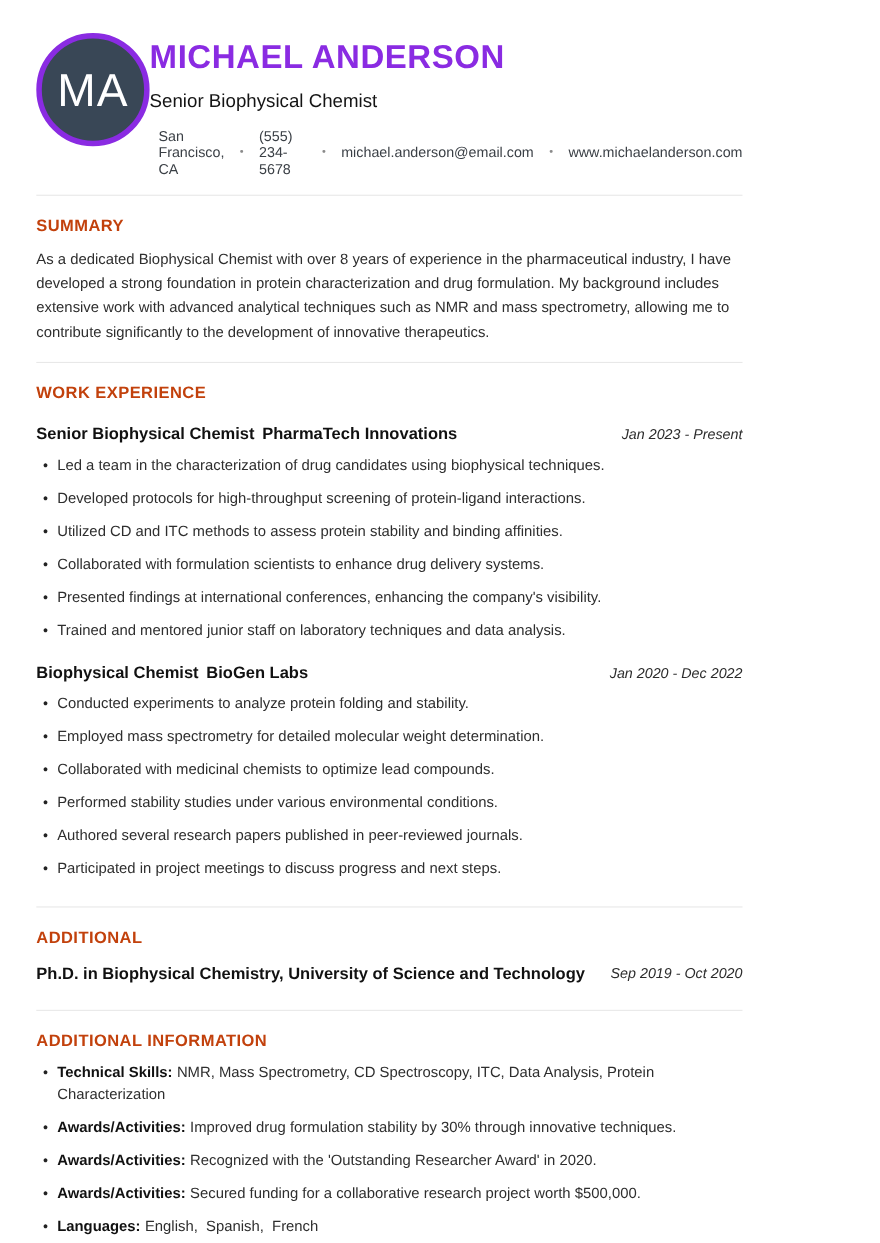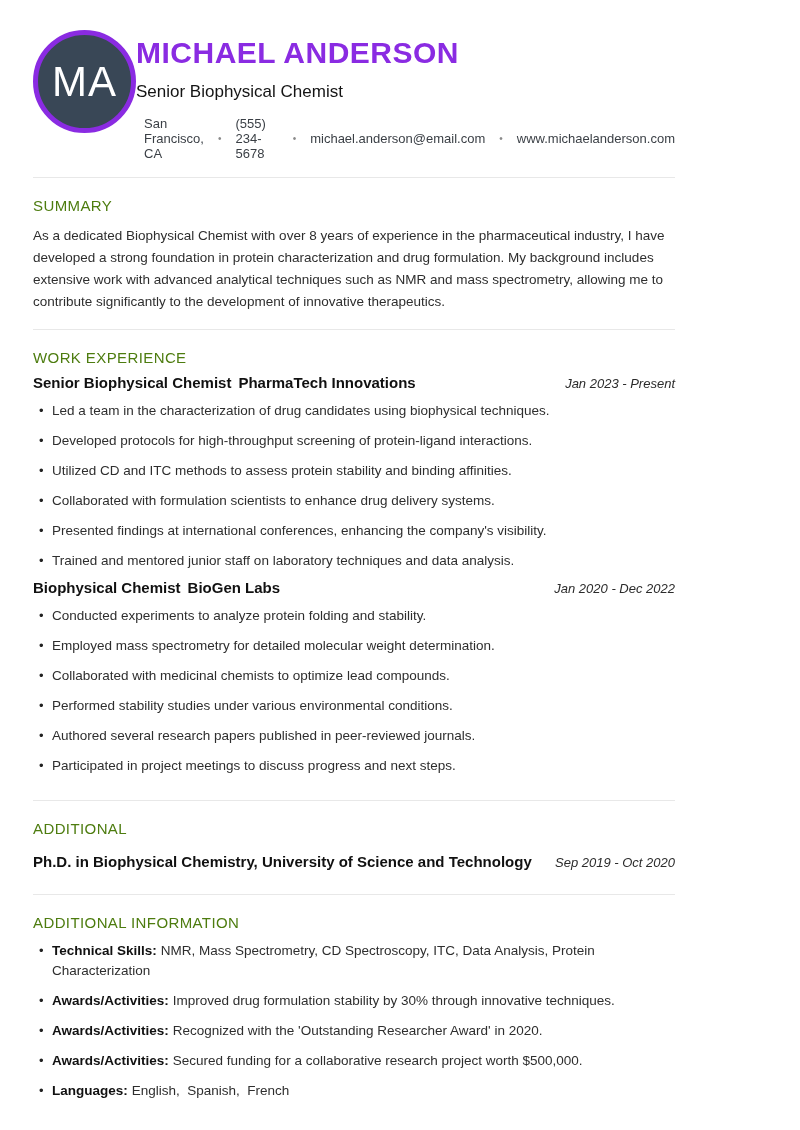--- a/index.html
+++ b/index.html
@@ -33,53 +33,53 @@
   .contact-row {
     display: flex; align-items: center; margin: 14px 0 0 8px;
     font-size: 13px; color: #3a3f45;
   }
   .contact-sep { color: #8a8a8a; font-size: 10px; margin: 0 14px; }
 
   
   .divider { border: 0; border-top: 1px solid #e8e8e8; margin: 0; }
   .divider.after-header { margin-top: 16px; }
   .section-heading {
-    margin: 19px 0 0 0; color: #4d7c0f; font-size: 15px; font-weight: 400;
+    margin: 19px 0 0 0; color: #c2410c; font-size: 15px; font-weight: 700;
     letter-spacing: 0.4px;
   }
 
   
   .summary-text {
     margin: 11px 0 0 0; font-size: 13.5px; line-height: 22px; color: #2e2e2e;
     margin-bottom: 16px;
   }
 
   
   .entry-header {
     display: flex; justify-content: space-between; align-items: baseline;
-    margin-top: 8px;
+    margin-top: 20px;
     gap: 24px;
   }
   .entry-titles { font-size: 15px; font-weight: 700; color: #111; }
   .entry-company { margin-left: 7px; }
   .entry-dates { font-size: 13px; font-style: italic; color: #2b2b2b; white-space: nowrap; }
 
   ul.bullet-list { list-style: none; margin: 6px 0 0 0; padding: 0 0 0 19px; }
   ul.bullet-list li {
     position: relative; font-size: 13.5px; line-height: 20px; margin-top: 10px;
     color: #2e2e2e;
   }
   ul.bullet-list li::before {
     content: "\2022"; position: absolute; left: -13px; top: 0; color: #222;
     font-size: 13px;
   }
   .work-section { padding-bottom: 24px; }
 
   
-  .edu-row { display: flex; justify-content: space-between; align-items: flex-end; margin: 16px 0 24px 0; }
+  .edu-row { display: flex; justify-content: space-between; align-items: flex-start; margin: 16px 0 24px 0; }
   .edu-degree { font-size: 15px; font-weight: 700; color: #111; }
 
   
   .info-list { margin-top: 8px; padding-bottom: 8px; }
   .info-label { font-weight: 700; color: #111; margin-right: 4px; margin-top: 36px; }
 </style>
 </head>
 <body>
 
 <div class="page">

